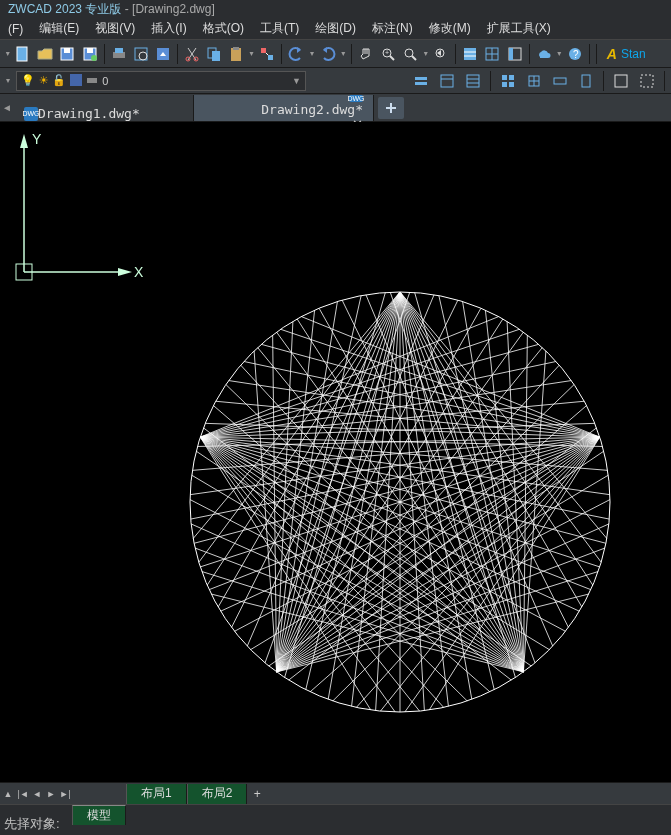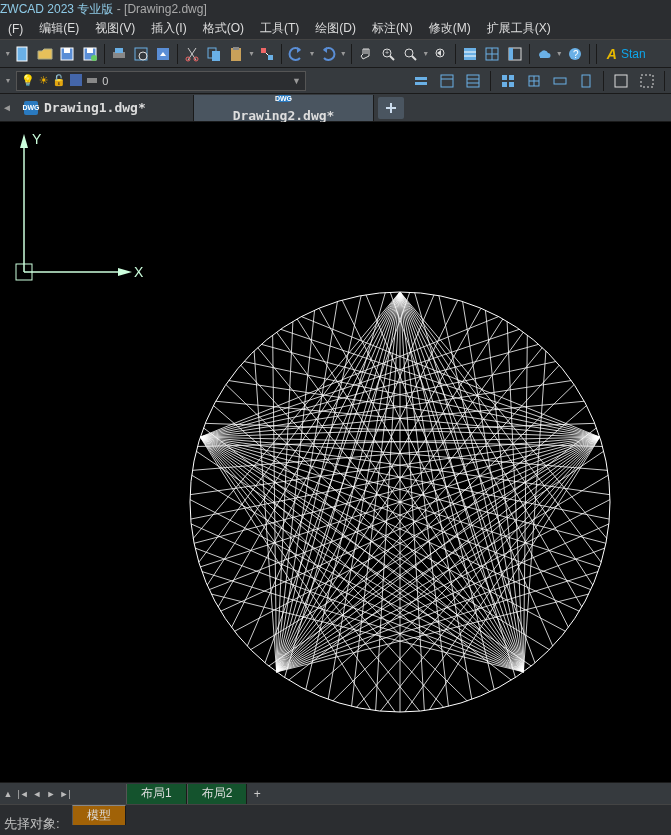--- a/index.html
+++ b/index.html
@@ -1,18 +1,18 @@
 <!DOCTYPE html>
 <html><head>
 <meta charset="utf-8">
 <style>
 * { margin: 0; padding: 0; box-sizing: border-box; font-family: "Microsoft YaHei", sans-serif; }
 body { width: 671px; height: 835px; background: #2b2d30; color: #ddd; overflow: hidden; font-size: 12px; }
 
-.title-bar { height: 18px; background: #2b2d30; color: #aaa; padding: 1px 0; font-size: 12px; white-space: nowrap; }
+.title-bar { height: 18px; background: #2b2d30; color: #aaa; padding: 1px 8px; font-size: 12px; white-space: nowrap; }
 .title-bar .app-name { color: #8ecae6; }
 
 .menu-bar { height: 22px; background: #2b2d30; display: flex; align-items: center; border-bottom: 1px solid #444; }
 .menu-item { padding: 3px 8px; cursor: default; font-size: 12px; color: #ddd; }
 
 .toolbar { height: 28px; background: #363a3e; display: flex; align-items: center; gap: 2px; padding: 2px 4px; border-bottom: 1px solid #1a1a1a; overflow: hidden; }
 .tool-btn { width: 22px; height: 22px; display: flex; align-items: center; justify-content: center; cursor: default; }
 .tool-sep { width: 1px; height: 20px; background: #1a1a1a; margin: 0 2px; }
 .tool-drop { width: 8px; height: 22px; display:flex; align-items:center; justify-content:center; color:#999; font-size:8px; }
 .style-box { display:flex; align-items:center; gap:4px; padding:0 6px; height:22px; }
@@ -20,34 +20,34 @@
 .style-box input { background:transparent; border:none; color:#0ea5e9; width:40px; font-size:12px; }
 
 .prop-bar { height: 26px; background: #363a3e; display: flex; align-items: center; gap: 4px; padding: 2px 4px; border-bottom: 1px solid #1a1a1a; overflow: hidden; }
 .layer-left { display:flex; align-items:center; gap:4px; }
 .layer-combo { display:flex; align-items:center; background:#2b2d30; border:1px solid #555; height:20px; min-width:290px; padding:0 4px; gap:4px; font-size:11px; color:#ccc; }
 .layer-combo .caret { margin-left:auto; font-size:9px; color:#999; }
 .prop-right { display:flex; align-items:center; gap:4px; margin-left:auto; }
 
 .tabs-bar { height: 28px; background: #363a3e; display: flex; align-items: center; border-bottom: 1px solid #1a1a1a; }
 .tab-nav { width: 14px; height: 26px; display:flex; align-items:center; justify-content:center; color:#999; cursor:default; font-size:10px; }
-.file-tab { display:flex; align-items:center; gap:6px; padding:0 10px; height:26px; min-width:180px; border-right:1px solid #1a1a1a; font-family: "SimSun", monospace; font-size:13px; color:#ddd; position:relative; cursor:default;font-weight:bold; }
+.file-tab { display:flex; align-items:flex-end; gap:0; padding:0 10px; height:26px; min-width:180px; border-right:1px solid #1a1a1a; font-family: "SimSun", monospace; font-size:13px; color:#ddd; position:relative; cursor:default; }
 .file-tab.active { background:#4a5560;flex-direction:column; }
 .file-icon { width:14px; height:14px; background:#2a7ac0; border-radius:2px; display:flex; align-items:center; justify-content:center; font-size:7px; color:#fff; font-family:sans-serif; }
 .file-tab .close { margin-left:auto; font-size:13px; color:#ccc; }
 .plus-tab { width:26px; height:22px; margin-left:4px; background:#4a5560; display:flex; align-items:center; justify-content:center; border-radius:2px; cursor:default; }
 
 .canvas-area { position: relative; width: 671px; height: 660px; background: #000; }
 .canvas-area svg { position: absolute; top: 0; left: 0; }
 
 .layout-bar { height: 22px; background: #363a3e; display: flex; align-items: center; border-top: 1px solid #1a1a1a; }
 .layout-nav { width: 14px; height: 20px; display:flex; align-items:center; justify-content:center; color:#bbb; cursor:default; font-size:9px; }
 .layout-nav.big { width: 16px; }
 .layout-tab { padding: 2px 14px; border-right: 1px solid #1a1a1a; border-left: 1px solid #555; background:#14532d; font-size:12px; cursor:default; height:20px; display:flex; align-items:center;}
-.layout-tab.active { background: #a16207; border-top:1px solid #888;margin-top:43px; }
+.layout-tab.active { background: #14532d; border-top:1px solid #888;margin-top:43px; }
 .layout-plus { width: 20px; height: 20px; display:flex; align-items:center; justify-content:center; color:#ccc; cursor:default; }
 
 .cmd-line { height: 20px; background:#2b2d30; color:#c0c0c0; font-family:"SimSun",monospace; font-size:13px; padding:10px 4px; border-top:1px solid #444; }
 
 
 .ic { display:inline-block; vertical-align:middle; }
 </style>
 </head>
 <body>
 

